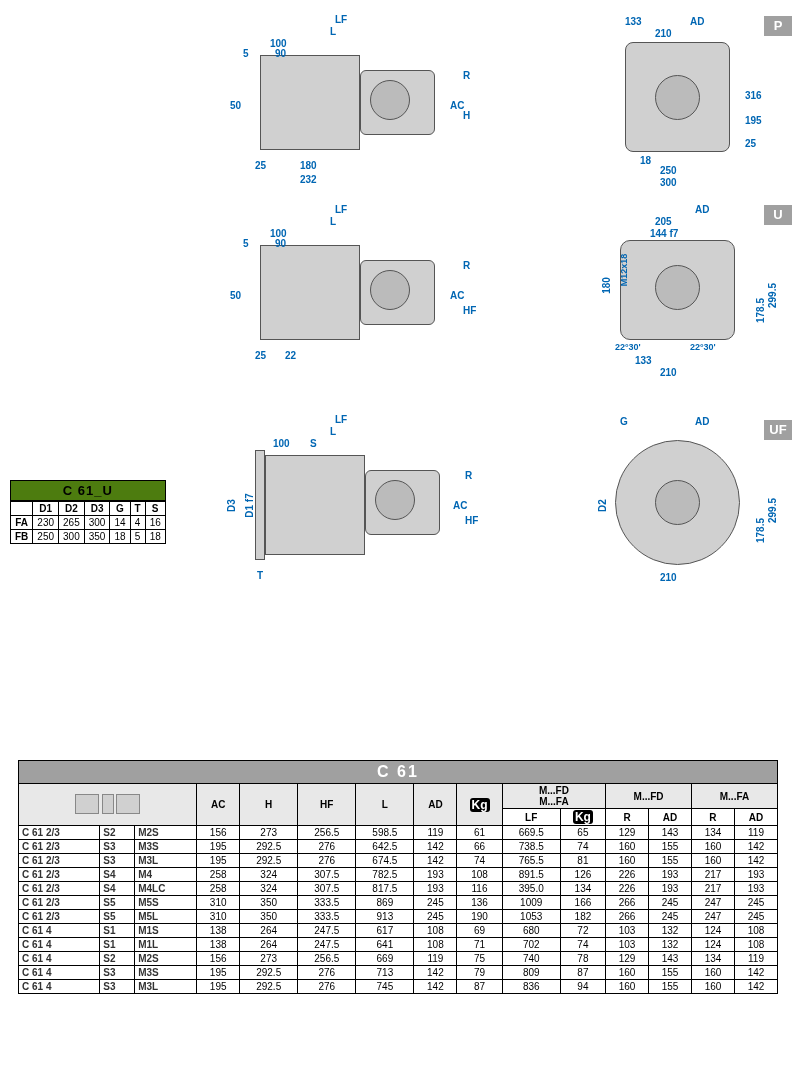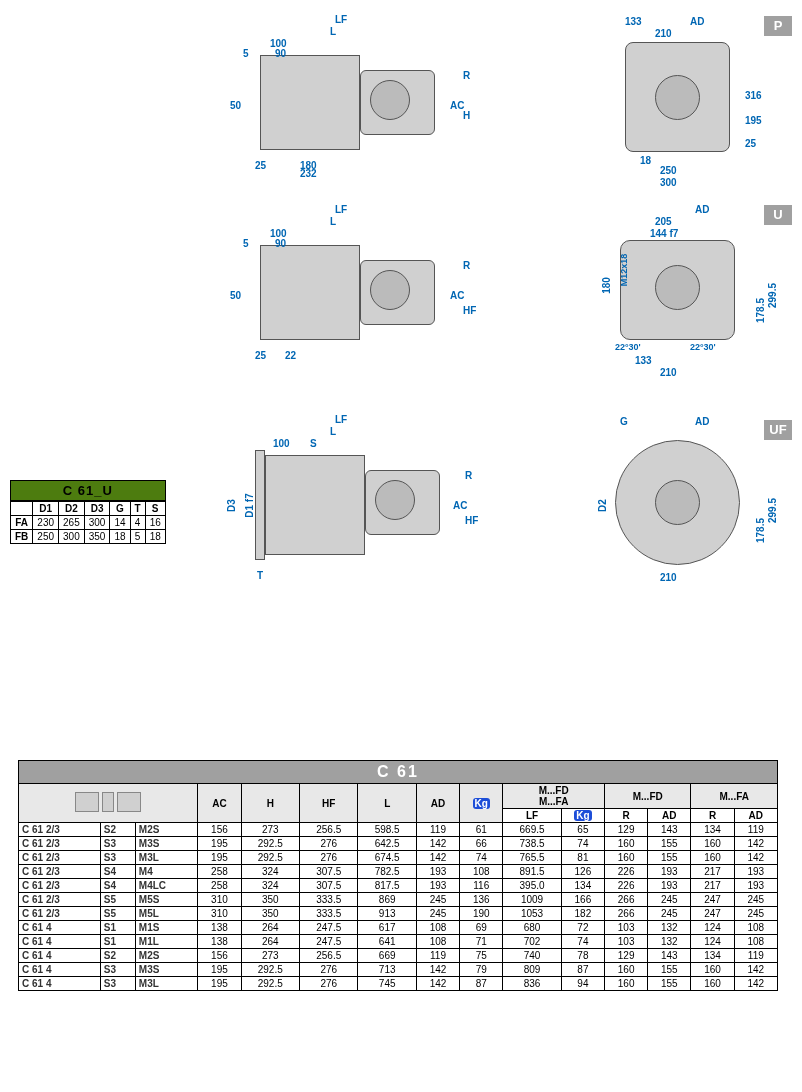--- a/index.html
+++ b/index.html
@@ -28,21 +28,21 @@
 
 
 .main-table-wrap { position: absolute; top: 760px; left: 18px; width: 760px; }
 .main-table { border-collapse: collapse; width: 100%; font-size: 10px; }
 .main-table .title-row th { background: #a0a0a0; color: #fff; font-size: 16px; font-weight: bold; text-align: center; border: 1px solid #000; padding: 2px; letter-spacing: 2px; }
 .main-table .grp th { background: #e8e8e8; border: 1px solid #000; font-size: 10px; padding: 1px 2px; text-align: center; font-weight: bold; }
 .main-table .hdr th { border: 1px solid #000; font-size: 10px; font-weight: bold; padding: 1px 2px; text-align: center; }
 .main-table td { border: 1px solid #000; padding: 1px 3px; text-align: center; }
 .main-table td.model { text-align: left; font-weight: bold; color: #333; padding-left: 3px; }
 .icon-box { display: inline-block; width: 24px; height: 20px; background:#d0d0d0; border:1px solid #888; }
-.kg-badge { display: inline-block; background:#1d4ed8; color:#fff; border-radius: 3px; font-size: 10px; padding: 0 2px; }
+.kg-badge { display: inline-block; background:#000000; color:#fff; border-radius: 3px; font-size: 12px; padding: 0 2px; }
 
 </style>
 </head>
 <body>
 
 <div class="page">
 
   <div class="drawings">
 
 
@@ -55,21 +55,21 @@
       <div class="body" style="left:135px;top:50px;width:75px;height:65px;border-radius:6px"></div>
       <div class="body" style="left:145px;top:60px;width:40px;height:40px;border-radius:50%;background:#bbb"></div>
       <div class="dim" style="left:110px;top:-6px">LF</div>
       <div class="dim" style="left:105px;top:6px">L</div>
       <div class="dim" style="left:45px;top:18px">100</div>
       <div class="dim" style="left:18px;top:28px">5</div>
       <div class="dim" style="left:50px;top:28px">90</div>
       <div class="dim" style="left:5px;top:80px">50</div>
       <div class="dim" style="left:30px;top:140px">25</div>
       <div class="dim" style="left:75px;top:140px">180</div>
-      <div class="dim" style="left:75px;top:148px">232</div>
+      <div class="dim" style="left:75px;top:154px">232</div>
       <div class="dim" style="left:225px;top:80px">AC</div>
       <div class="dim" style="left:238px;top:90px">H</div>
       <div class="dim" style="left:238px;top:50px">R</div>
     </div>
 
     <div class="dwg" style="left:600px;top:20px;width:170px;height:160px">
       <div class="body" style="left:25px;top:22px;width:105px;height:110px;border-radius:8px"></div>
       <div class="body" style="left:55px;top:55px;width:45px;height:45px;border-radius:50%;background:#bbb"></div>
       <div class="dim" style="left:25px;top:-4px">133</div>
       <div class="dim" style="left:90px;top:-4px">AD</div>

